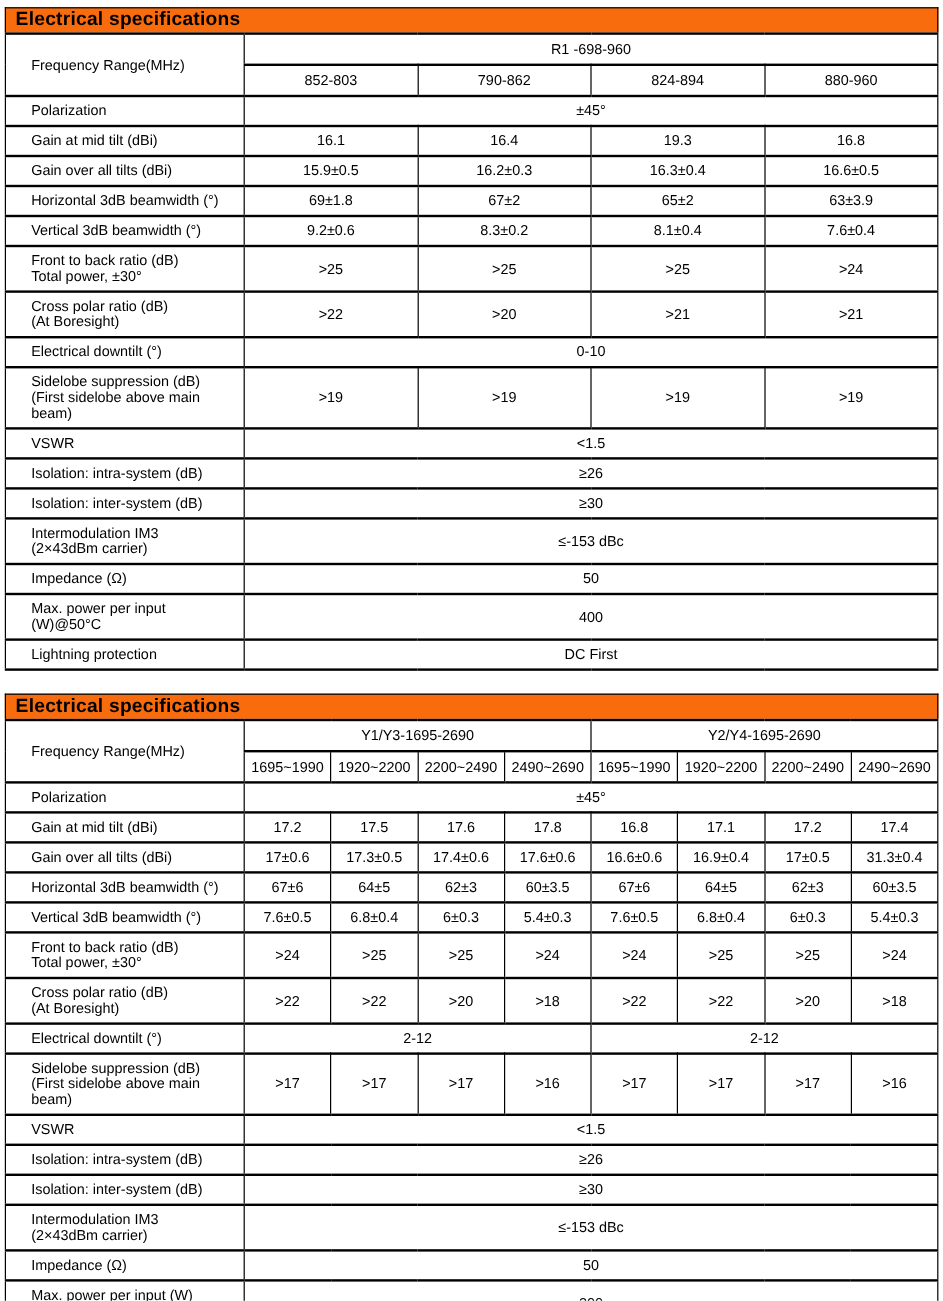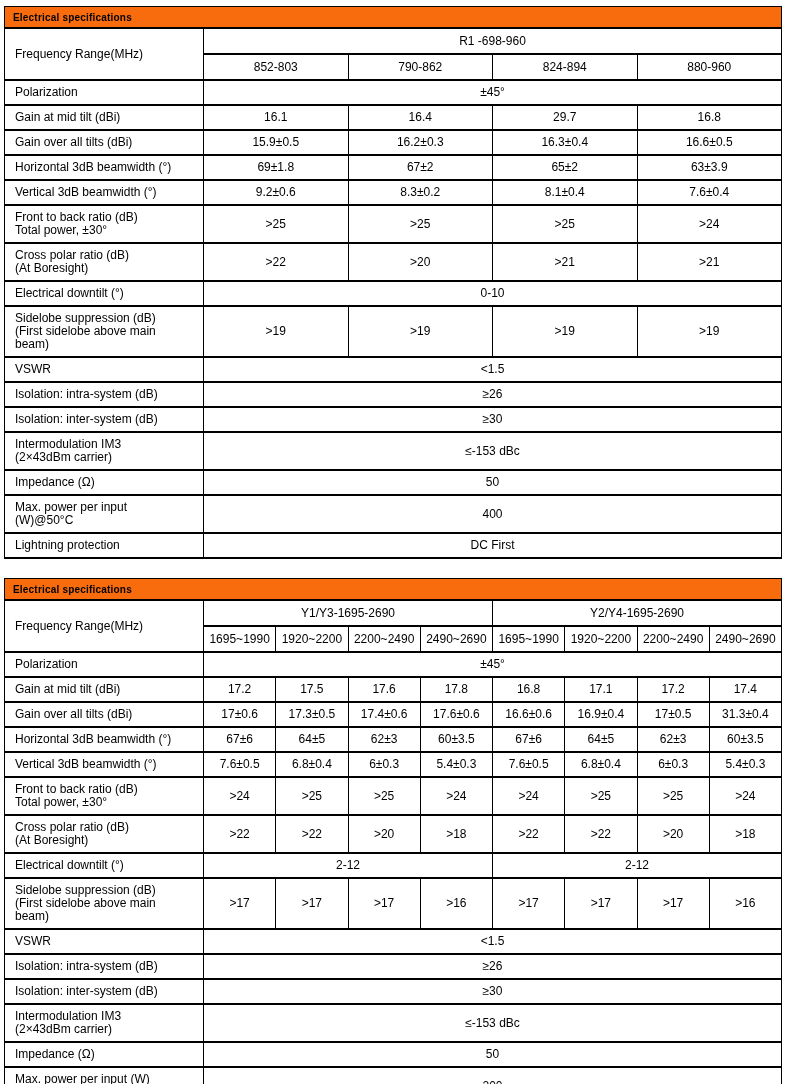--- a/index.html
+++ b/index.html
@@ -27,21 +27,21 @@
     box-sizing: border-box;
     height: 21px;
     background: #F96C0D;
     border: 1px solid #000000;
     border-bottom: none;
     display: flex;
     align-items: center;
     padding-left: 8px;
   }
   .title-text {
-    font-size: 10px;
+    font-size: 16px;
     font-weight: bold;
     letter-spacing: 0.2px;
   }
   table.spec-table {
     width: 778px;
     border-collapse: collapse;
     table-layout: fixed;
   }
   table.spec-table td {
     border-left: 1px solid #000000;
@@ -50,21 +50,21 @@
     border-bottom: 2px solid #000000;
     font-size: 12px;
     line-height: 13px;
     text-align: center;
     vertical-align: middle;
     padding: 5px 1px;
     overflow: hidden;
   }
   table.spec-table td.label {
     text-align: left;
-    padding-left: 10px;
+    padding-left: 21px;
     padding-right: 3px;
     white-space: pre-line;
   }
   table.spec-table tr.hdr td {
     height: 14px;
   }
 </style>
 </head>
 <body>
 
@@ -94,21 +94,21 @@
             <td>880-960</td>
           </tr>
           <tr>
             <td class="label">Polarization</td>
             <td colspan="4">±45°</td>
           </tr>
           <tr>
             <td class="label">Gain at mid tilt (dBi)</td>
             <td>16.1</td>
             <td>16.4</td>
-            <td>29.7</td>
+            <td>19.3</td>
             <td>16.8</td>
           </tr>
           <tr>
             <td class="label">Gain over all tilts (dBi)</td>
             <td>15.9±0.5</td>
             <td>16.2±0.3</td>
             <td>16.3±0.4</td>
             <td>16.6±0.5</td>
           </tr>
           <tr>

